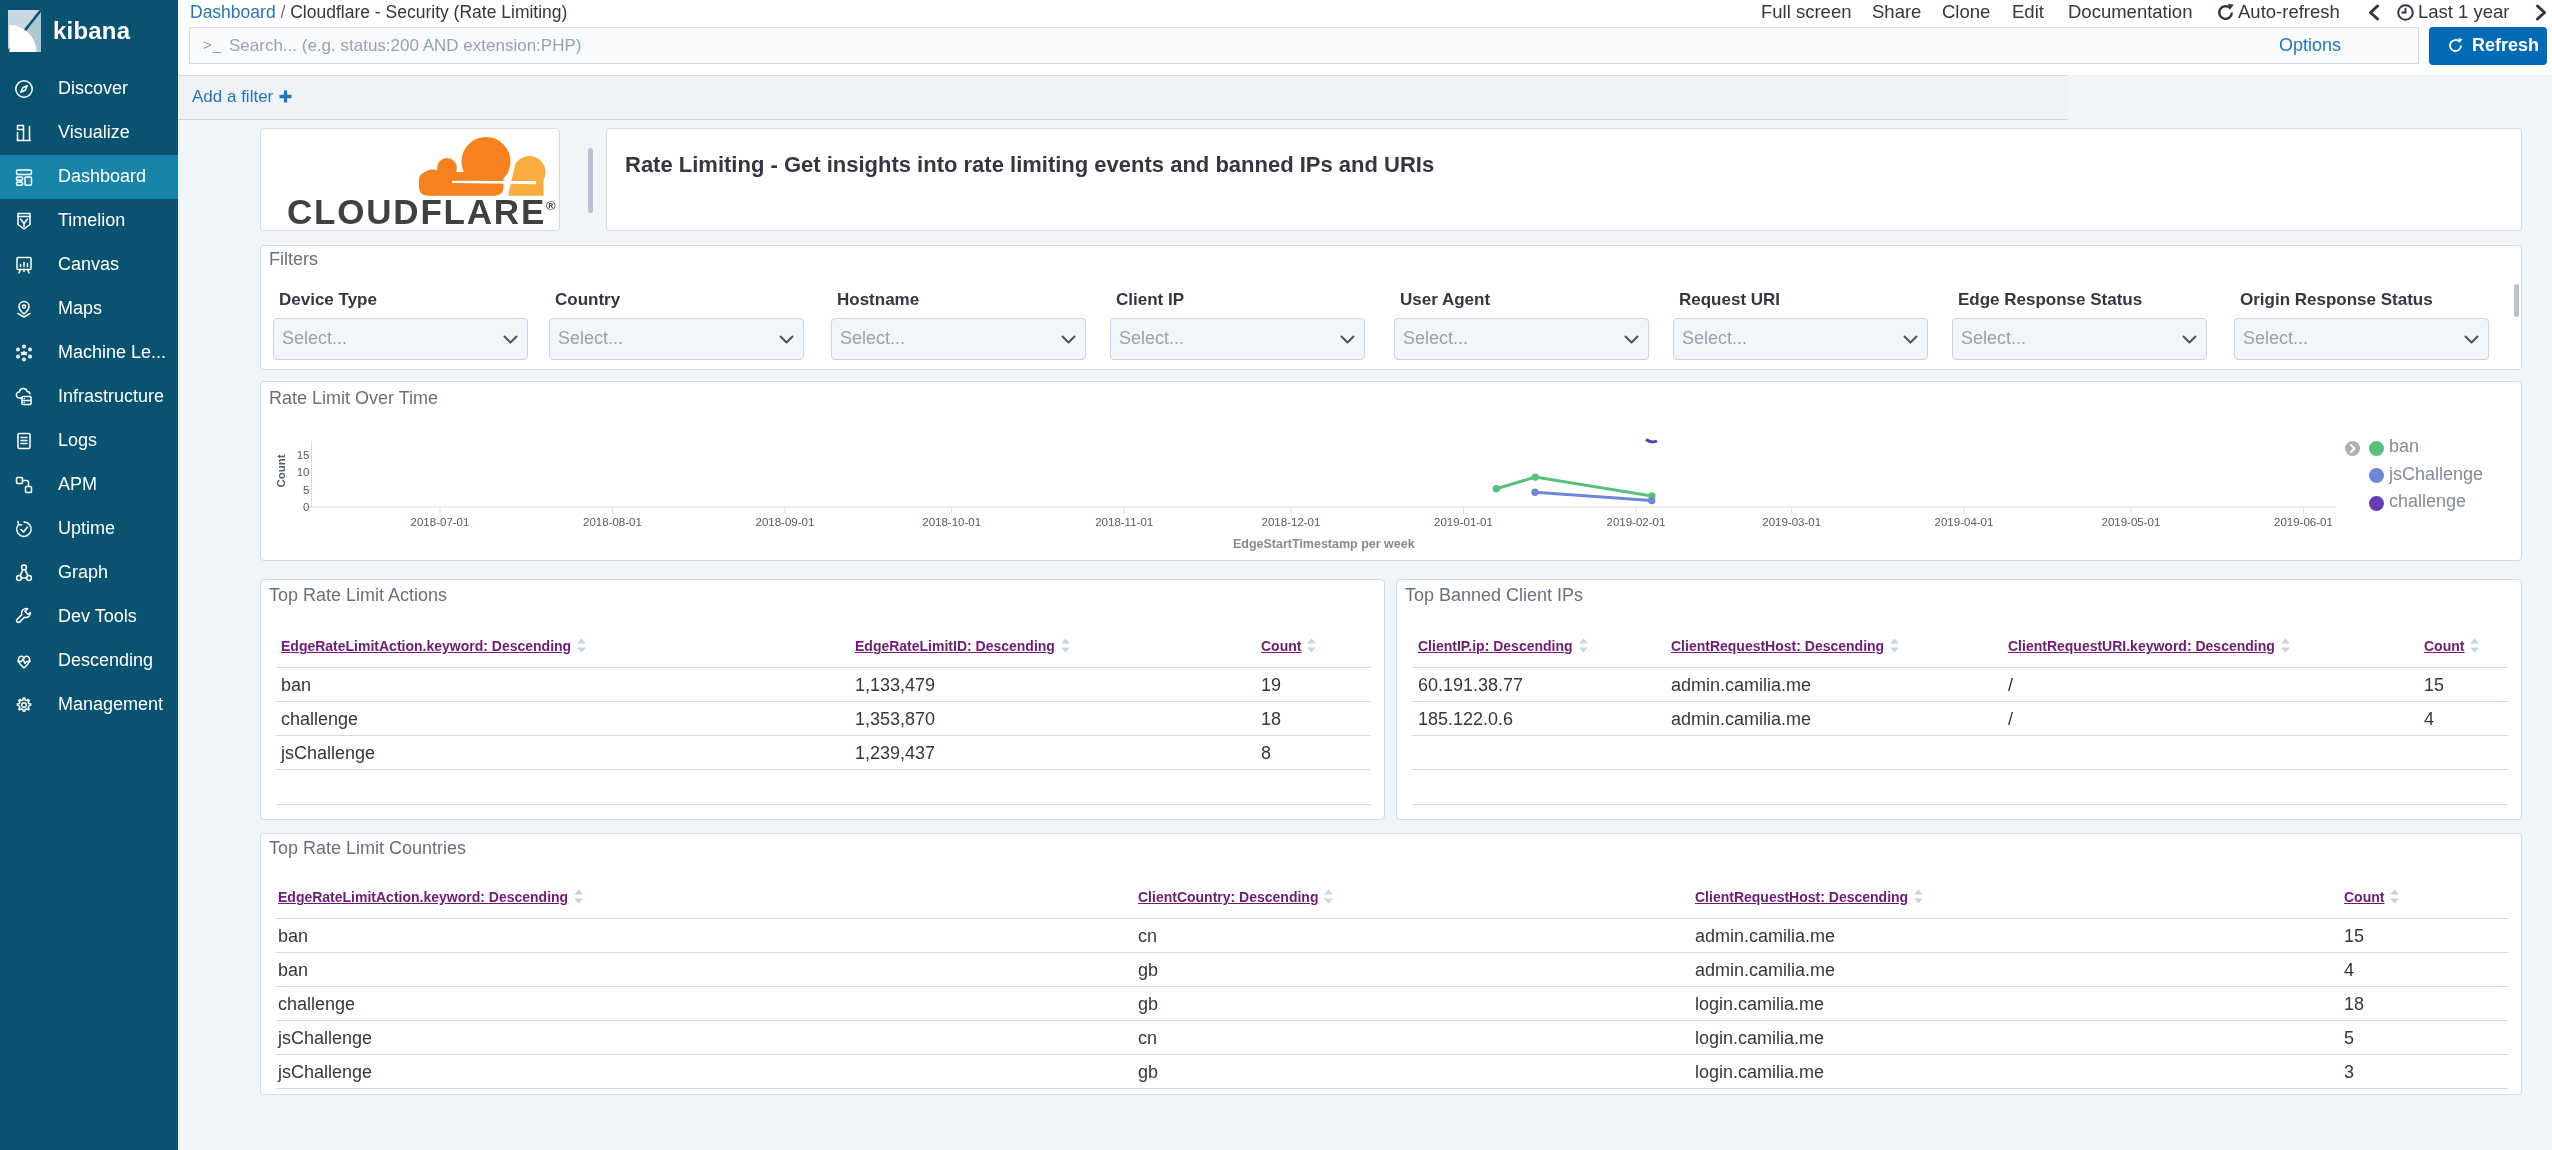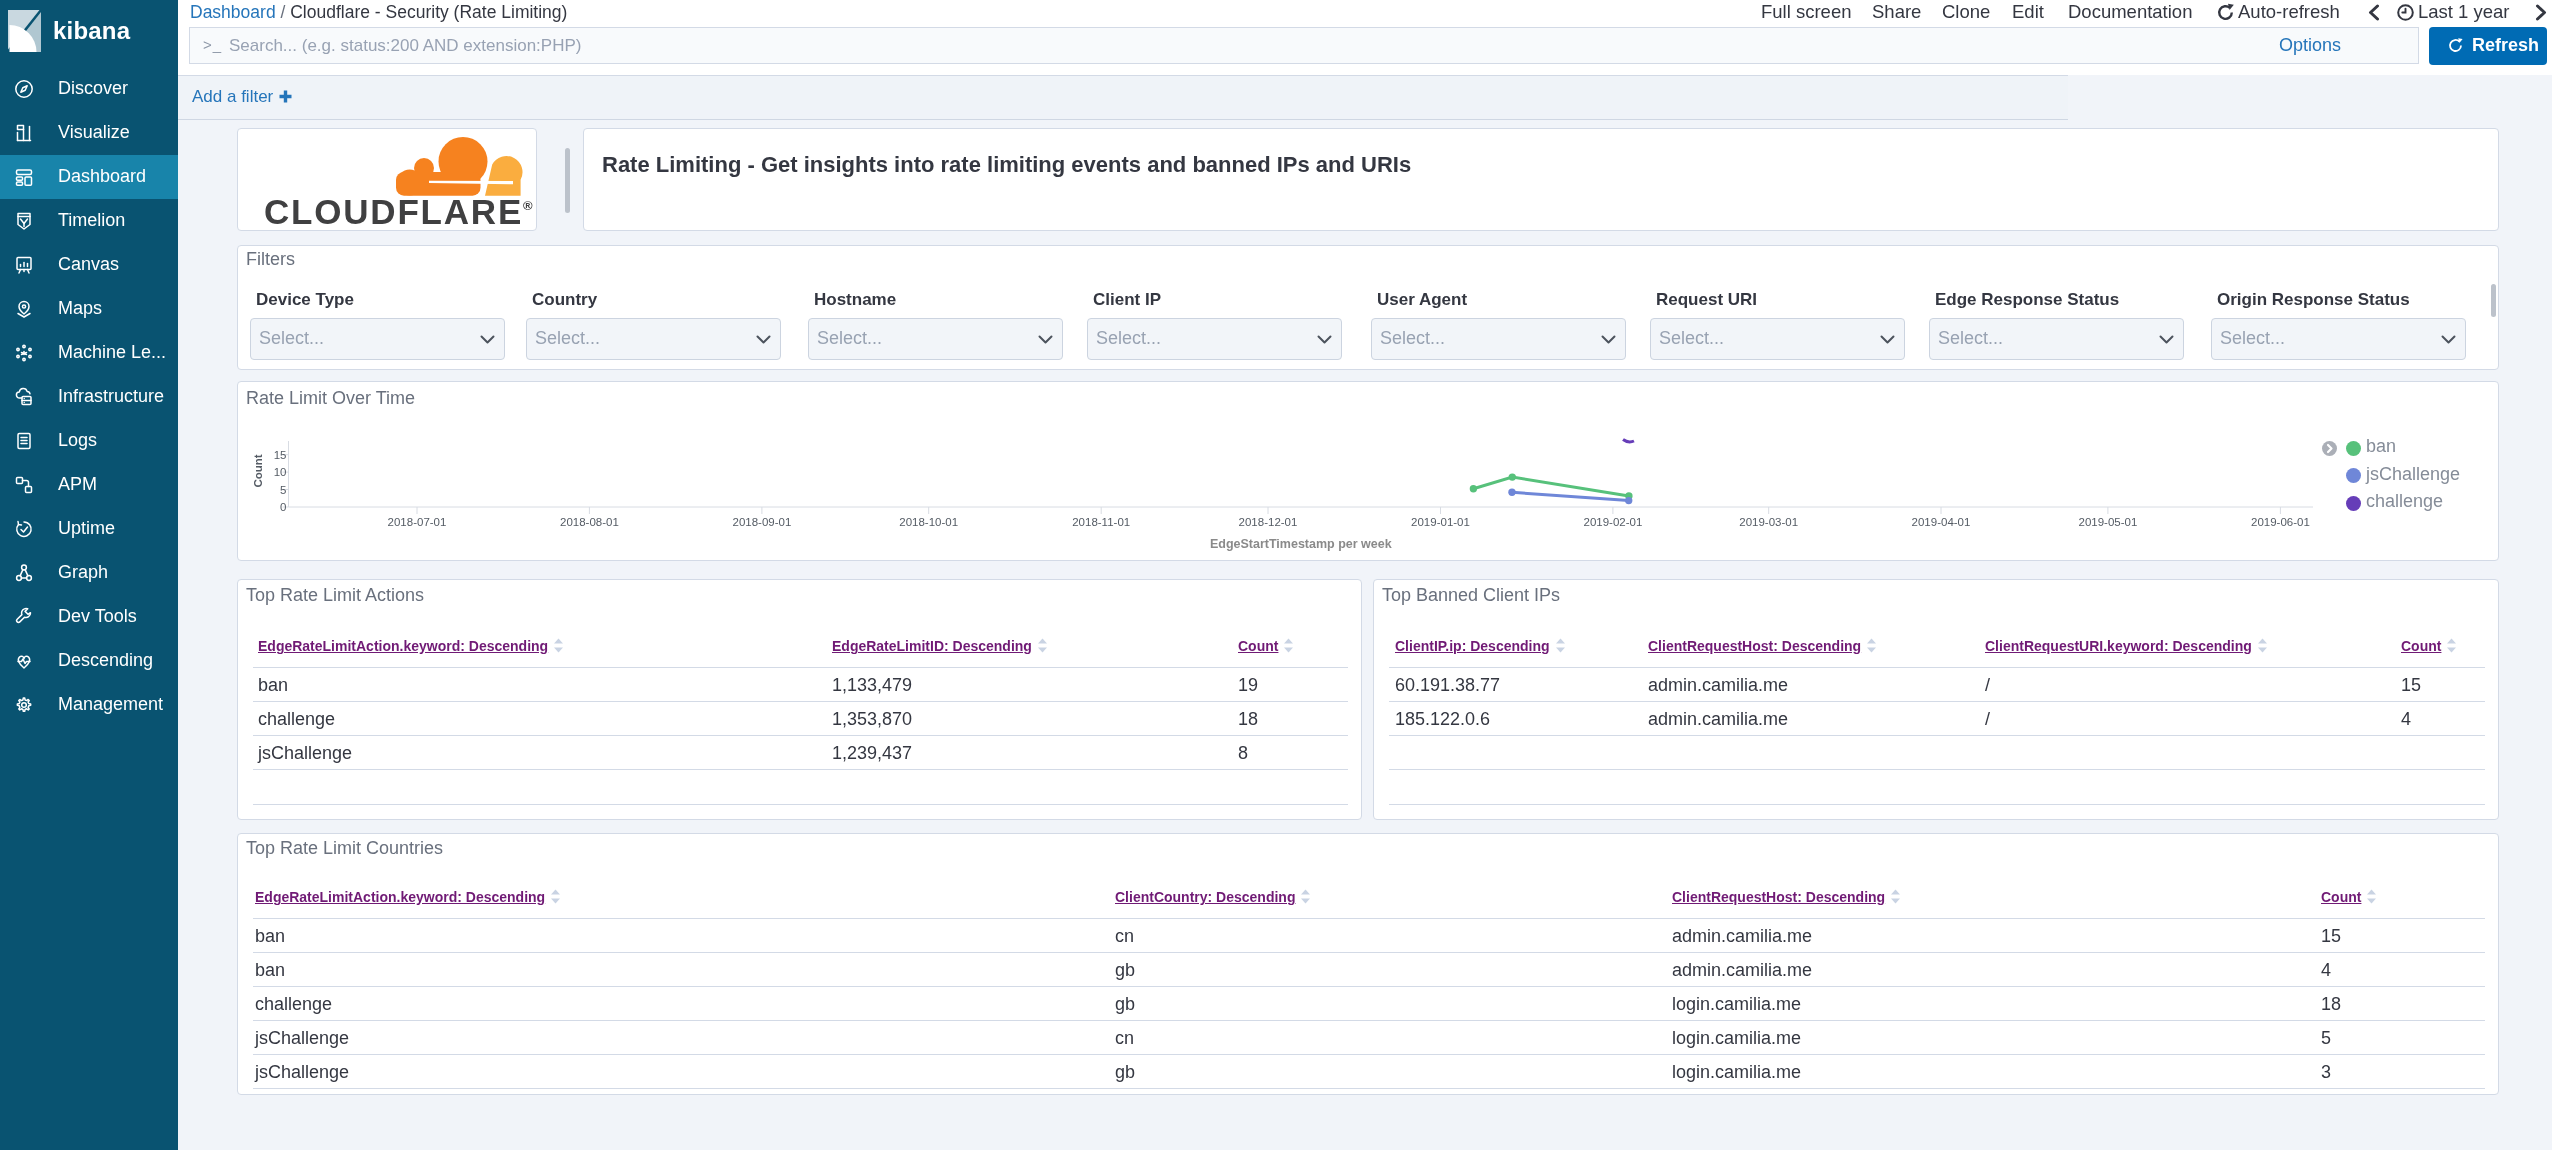--- a/index.html
+++ b/index.html
@@ -14,21 +14,21 @@
 .nav-lbl { position:absolute; left:58px; top:10px; font-size:18px; line-height:22px; white-space:nowrap; }
 .hdr { position:absolute; left:178px; top:0; width:2374px; height:75px; background:#fff; }
 .crumb { position:absolute; top:2px; font-size:17.5px; line-height:20px; white-space:nowrap;}
 .tm { position:absolute; top:1px; font-size:18.5px; line-height:21px; color:#343741; white-space:nowrap;}
 .searchbox { position:absolute; left:11px; top:27px; width:2230px; height:37px; background:#f8fafc; border:1px solid #d3dae6; }
 .ph { position:absolute; left:39px; top:8px; font-size:17px; color:#98a2b3; }
 .opts { position:absolute; right:77px; top:7px; font-size:18px; color:#2575ba; }
 .refreshbtn { position:absolute; left:2251px; top:27px; width:118px; height:38px; background:#006BB4; border-radius:4px; color:#fff; }
 .filterbar { position:absolute; left:178px; top:75px; width:1890px; height:45px; background:#eff3f8; border-bottom:1px solid #cfd7e3; border-top:1px solid #d3dae6;}
 .addfilter { position:absolute; left:14px; top:11px; color:#2575ba; font-size:17px; }
-.panel { position:absolute; background:#fff; border:1px solid #d3dae6; border-radius:4px; }
+.panel { position:absolute; background:#fff; border:1px solid #d3dae6; border-radius:4px;margin-left:23px; }
 .ptitle { position:absolute; font-size:18px; color:#69707d; white-space:nowrap; }
 .flabel { position:absolute; font-size:17px; font-weight:bold; color:#343741; top:44px; }
 .fsel { position:absolute; top:72px; width:255px; height:42px; background:#f2f5f9; border:1px solid #ccd4e0; border-radius:4px; }
 .fsel span { position:absolute; left:8px; top:9px; font-size:18px; color:#98a2b2; }
 .fsel svg { position:absolute; right:9px; top:16px; }
 .th { position:absolute; font-size:14px; font-weight:bold; color:#701a75; white-space:nowrap;text-decoration:underline; }
 .td { position:absolute; font-size:18px; color:#343741; white-space:nowrap; }
 .tline { position:absolute; height:1px; background:#d3dae6; }
 .ticklbl { font-size:11.5px; fill:#545b64; font-family:"Liberation Sans",sans-serif; }
 .scrollthumb { position:absolute; background:#bcc2cb; border-radius:3px; }

